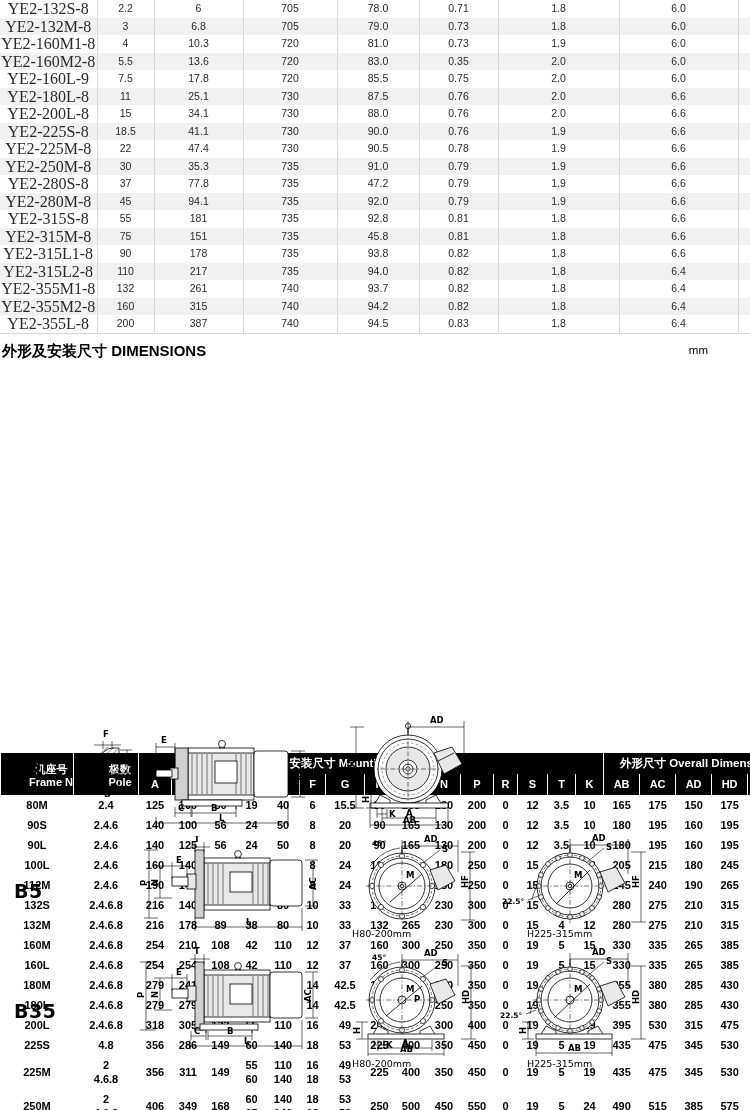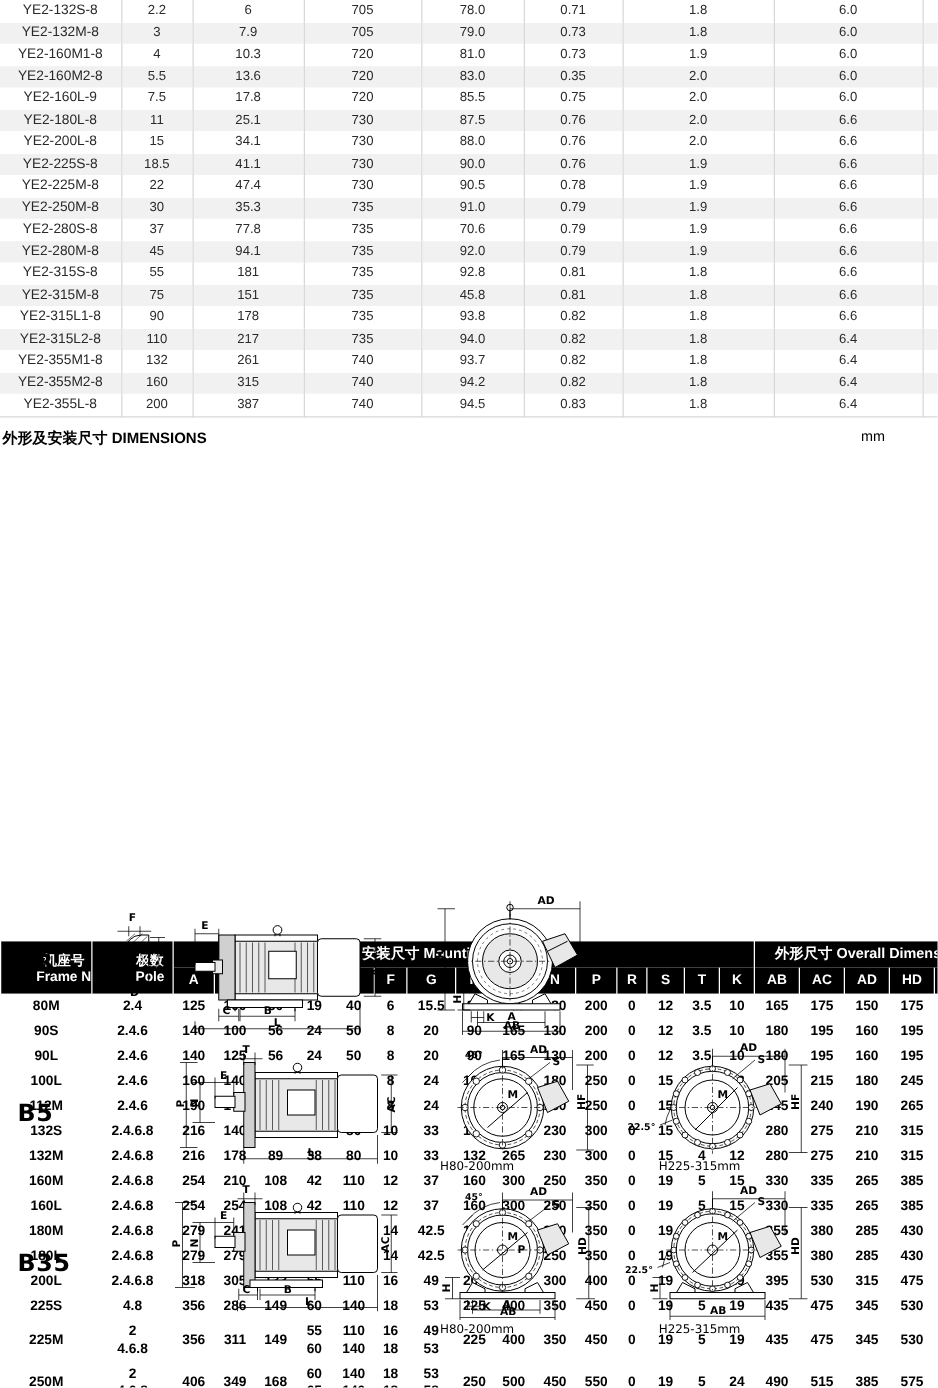--- a/index.html
+++ b/index.html
@@ -17,30 +17,30 @@
   .perf-table td {
     height:17.5px; line-height:17.5px;
     font-size:10.5px; text-align:center;
     color:#2a2a2a; padding:0;
     border-right:1px solid #d8d8d8;
     white-space:nowrap; overflow:hidden;
   }
   .perf-table td:last-child { border-right:none; }
   .perf-table tr:nth-child(even) td { background:#f1f1f1; }
   .perf-table tr:nth-child(odd)  td { background:#ffffff; }
-  .perf-table .c0 { font-size:11px; }
+  .perf-table .c0 { font-size:16px;font-family:Liberation Serif, serif; }
   .perf-table tr:last-child td { border-bottom:1px solid #d8d8d8; }
 
   
   .dim-head {
     position:relative; height:34px; width:750px;
   }
   .dim-title {
     position:absolute; left:2px; top:8px;
-    font-size:12px; font-weight:bold; color:#000;
+    font-size:15px; font-weight:bold; color:#000;
     letter-spacing:0px;
   }
   .dim-mm {
     position:absolute; right:42px; top:10px;
     font-size:11.5px; color:#000;
   }
 
   
   .drawings { position:relative; width:750px; height:385px; background:#fff; }
   .rowlabel {
@@ -105,21 +105,21 @@
         <td class="c3">705</td>
         <td class="c4">78.0</td>
         <td class="c5">0.71</td>
         <td class="c6">1.8</td>
         <td class="c7">6.0</td>
         <td class="c8">2.0</td>
       </tr>
       <tr>
         <td class="c0">YE2-132M-8</td>
         <td class="c1">3</td>
-        <td class="c2">7.9</td>
+        <td class="c2">6.8</td>
         <td class="c3">705</td>
         <td class="c4">79.0</td>
         <td class="c5">0.73</td>
         <td class="c6">1.8</td>
         <td class="c7">6.0</td>
         <td class="c8">2.0</td>
       </tr>
       <tr>
         <td class="c0">YE2-160M1-8</td>
         <td class="c1">4</td>
@@ -206,21 +206,21 @@
         <td class="c5">0.79</td>
         <td class="c6">1.9</td>
         <td class="c7">6.6</td>
         <td class="c8">2.0</td>
       </tr>
       <tr>
         <td class="c0">YE2-280S-8</td>
         <td class="c1">37</td>
         <td class="c2">77.8</td>
         <td class="c3">735</td>
-        <td class="c4">70.6</td>
+        <td class="c4">47.2</td>
         <td class="c5">0.79</td>
         <td class="c6">1.9</td>
         <td class="c7">6.6</td>
         <td class="c8">2.0</td>
       </tr>
       <tr>
         <td class="c0">YE2-280M-8</td>
         <td class="c1">45</td>
         <td class="c2">94.1</td>
         <td class="c3">735</td>

